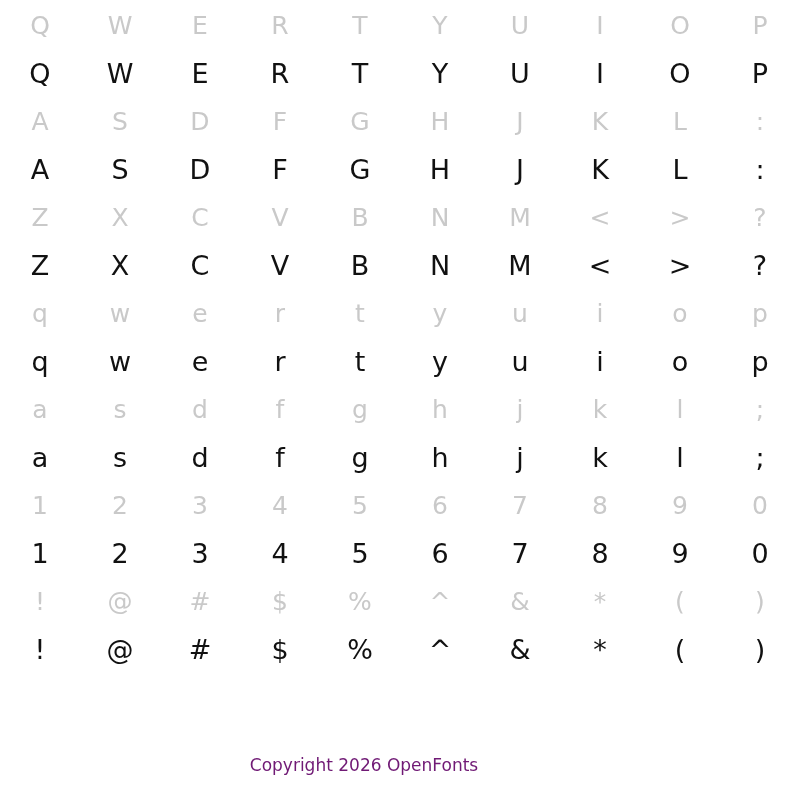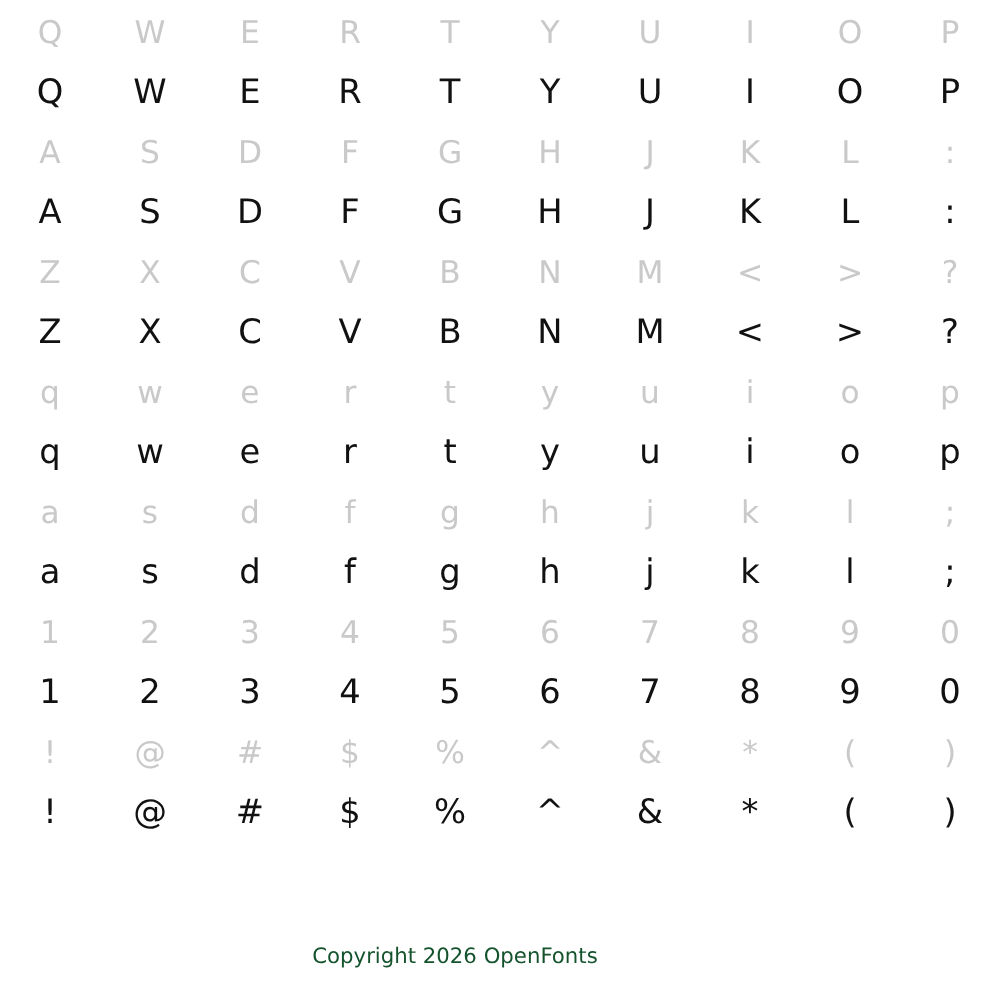--- a/index.html
+++ b/index.html
@@ -58,21 +58,21 @@
     font-weight: 400;
   }
   .footer {
     position: absolute;
     left: 0;
     top: 755px;
     width: 800px;
     text-align: center;
     padding-right: 72px;
     box-sizing: border-box;
-    color: #14532d;
+    color: #701a75;
     font-size: 17px;
     font-family: "DejaVu Sans", sans-serif;
   }
 </style>
 </head>
 <body>
 
 <div id="sheet">
   <div class="grid" id="grid">
       <div class="row-pair">

